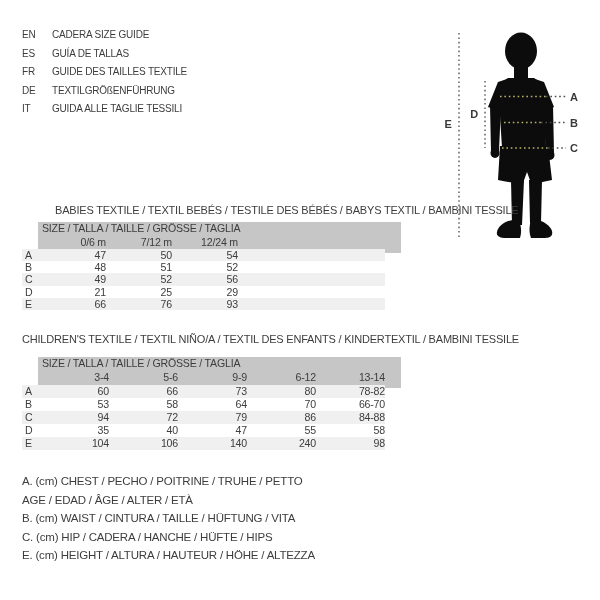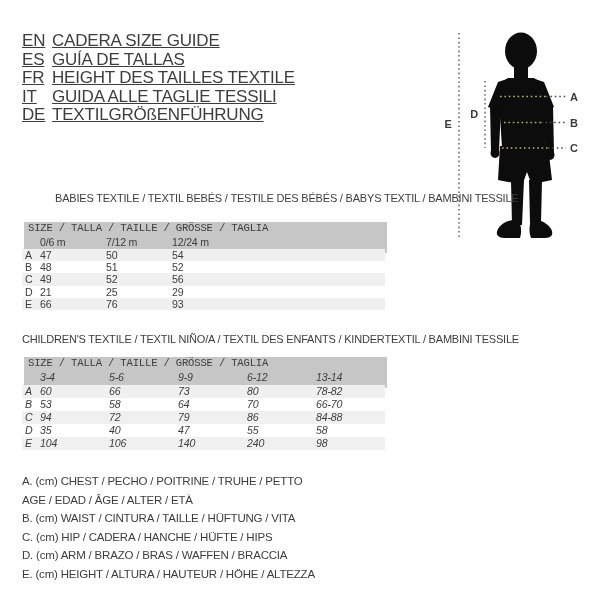--- a/index.html
+++ b/index.html
@@ -2,76 +2,76 @@
 <html><head>
 <meta charset="utf-8">
 <style>
   html,body { margin:0; padding:0; background:#ffffff; }
   .canvas {
     position:relative; width:600px; height:600px; background:#ffffff;
     font-family:"Liberation Sans", sans-serif; color:#3d3d3d; overflow:hidden;
     letter-spacing:-0.2px;
   }
   
-  .lang-block { position:absolute; left:22px; top:32px; font-size:17px; line-height:18.6px;text-decoration:underline; }
+  .lang-block { position:absolute; left:22px; top:26px; font-size:10px; line-height:18.6px; }
   .lang-row { display:flex; }
   .lang-code { width:30px; flex:0 0 30px; }
   
   .figure-svg { position:absolute; left:435px; top:25px; width:160px; height:220px; }
   .figure-svg text { font-family:"Liberation Sans", sans-serif; font-size:11px; font-weight:bold; fill:#3a3a3a; }
   
   .section-heading { position:absolute; left:22px; font-size:11px; white-space:nowrap; }
-  .babies-heading { top:192px;padding-left:33px; }
+  .babies-heading { top:204px;padding-left:33px; }
   .children-heading { top:333px; }
   
-  .size-bar { position:absolute; left:24px; width:363px; height:31px; background:#c6c6c6;
-              font-size:10.6px; line-height:13px; padding-left:4px; box-sizing:border-box; white-space:nowrap;font-family:Liberation Mono, monospace; }
+  .size-bar { position:absolute; left:38px; width:363px; height:31px; background:#c6c6c6;
+              font-size:10.6px; line-height:13px; padding-left:4px; box-sizing:border-box; white-space:nowrap; }
   .babies-bar { top:222px; }
   .children-bar { top:357px; }
   
   .tbl { position:absolute; left:22px; width:363px; font-size:10.6px; }
   .cols-babies, .row-babies { display:grid; grid-template-columns:18px 66px 66px 66px; }
-  .cols-children, .row-children { display:grid; grid-template-columns:18px 69px 69px 69px 69px 69px;font-style:italic; }
+  .cols-children, .row-children { display:grid; grid-template-columns:18px 69px 69px 69px 69px 69px; }
   .babies-cols { top:235px; height:14px; line-height:14px; }
   .children-cols { top:370px; height:15px; line-height:15px; }
   .babies-rows { top:249px; }
   .children-rows { top:385px; }
   .trow { height:12.2px; line-height:12.2px; width:363px; }
   .children-rows .trow { height:13px; line-height:13px; }
   .trow.stripe { background:#f0f0f0; }
-  .cell-c { text-align:left; }
+  .cell-c { text-align:right; }
   .cell-l { padding-left:3px; }
   
   .legend-block { position:absolute; left:22px; top:472px; font-size:11.5px; line-height:18.6px; white-space:nowrap; }
 </style>
 </head>
 <body>
 
 <div class="canvas">
 
   <div class="lang-block">
     <div class="lang-row">
       <span class="lang-code">EN</span>
       <span class="lang-label">CADERA SIZE GUIDE</span>
     </div>
     <div class="lang-row">
       <span class="lang-code">ES</span>
       <span class="lang-label">GUÍA DE TALLAS</span>
     </div>
     <div class="lang-row">
       <span class="lang-code">FR</span>
-      <span class="lang-label">HEIGHT DES TAILLES TEXTILE</span>
+      <span class="lang-label">GUIDE DES TAILLES TEXTILE</span>
+    </div>
+    <div class="lang-row">
+      <span class="lang-code">DE</span>
+      <span class="lang-label">TEXTILGRÖßENFÜHRUNG</span>
     </div>
     <div class="lang-row">
       <span class="lang-code">IT</span>
       <span class="lang-label">GUIDA ALLE TAGLIE TESSILI</span>
-    </div>
-    <div class="lang-row">
-      <span class="lang-code">DE</span>
-      <span class="lang-label">TEXTILGRÖßENFÜHRUNG</span>
     </div>
   </div>
 
   <svg class="figure-svg" viewBox="435 25 160 220" xmlns="http://www.w3.org/2000/svg">
 
     <g fill="#0c0c0c">
       <ellipse cx="521" cy="51" rx="16" ry="18.5"></ellipse>
       <rect x="514" y="60" width="14" height="21"></rect>
       <path d="M498,85 L508,78 L534,78 L544,85 L546,148 L502,148 Z"></path>
       <path d="M510,78 L498,82 L488,107 L502,112 Z"></path>
@@ -197,17 +197,16 @@
       <div class="cell-c">240</div>
       <div class="cell-c">98</div>
     </div>
   </div>
 
   <div class="legend-block">
     <div>A. (cm) CHEST / PECHO / POITRINE / TRUHE / PETTO</div>
     <div>AGE / EDAD / ÂGE / ALTER / ETÀ</div>
     <div>B. (cm) WAIST / CINTURA / TAILLE / HÜFTUNG / VITA</div>
     <div>C. (cm) HIP / CADERA / HANCHE / HÜFTE / HIPS</div>
-    <div>D. (cm) ARM / BRAZO / BRAS / WAFFEN / BRACCIA</div>
     <div>E. (cm) HEIGHT / ALTURA / HAUTEUR / HÖHE / ALTEZZA</div>
   </div>
 
 </div>
 
 </body></html>

